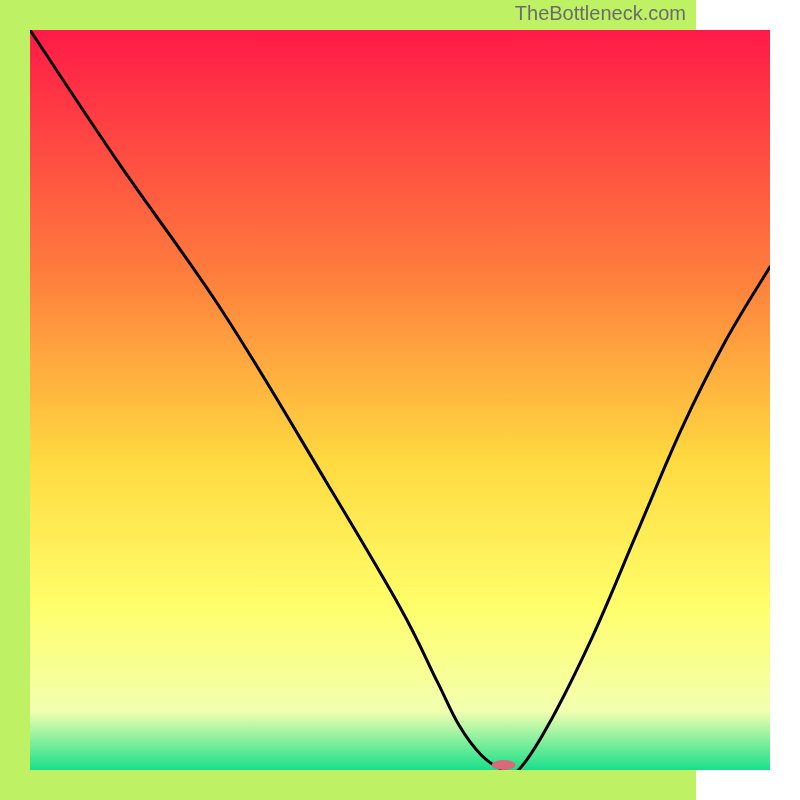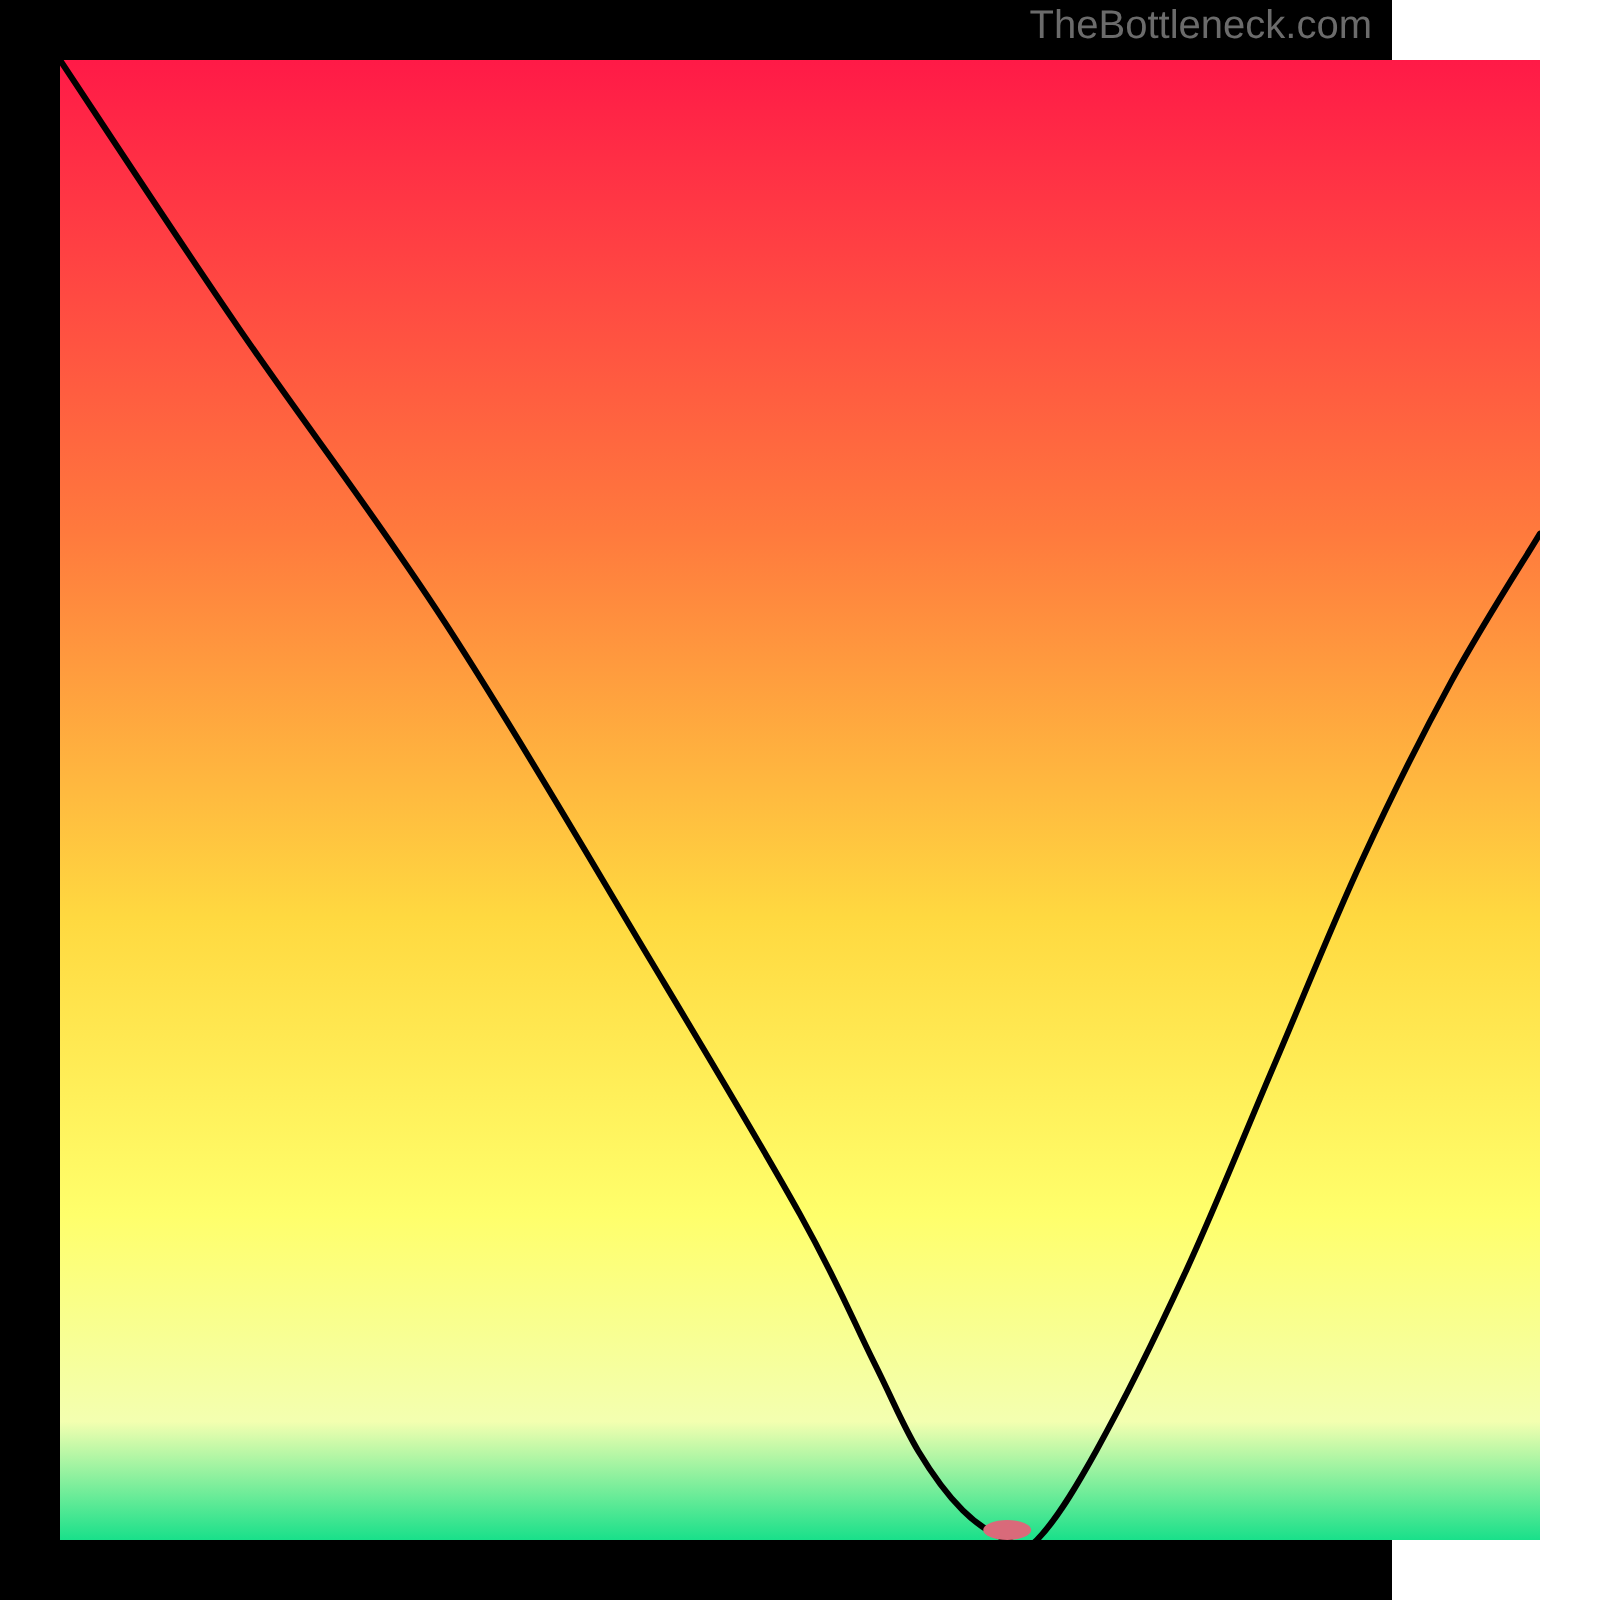--- a/index.html
+++ b/index.html
@@ -5,21 +5,21 @@
   body {
     margin: 0;
     padding: 0;
     background: #ffffff;
     font-family: Arial, Helvetica, sans-serif;
   }
   .chart-container {
     width: 696px;
     height: 800px;
     position: relative;
-    background: #000000;
+    background: #bef264;
   }
   .watermark {
     position: absolute;
     top: 2px;
     right: 10px;
     color: #6b6b6b;
     font-size: 20px;
     font-weight: 500;
     z-index: 10;
   }

